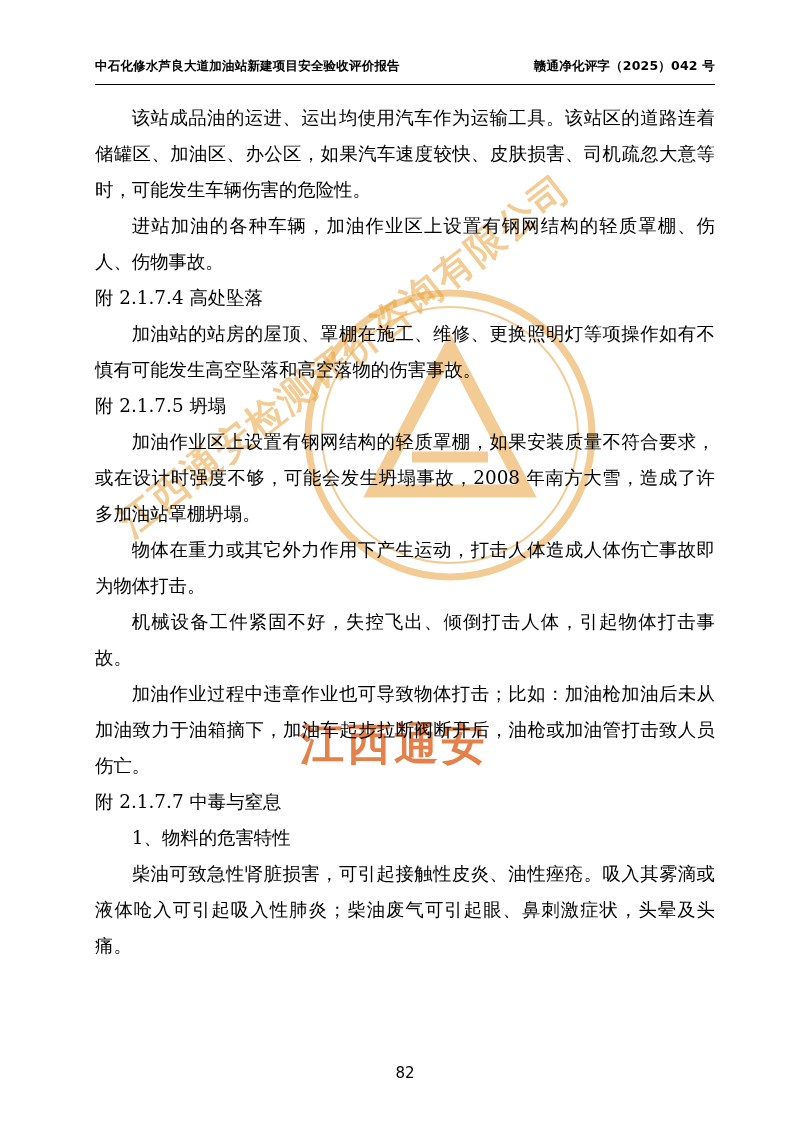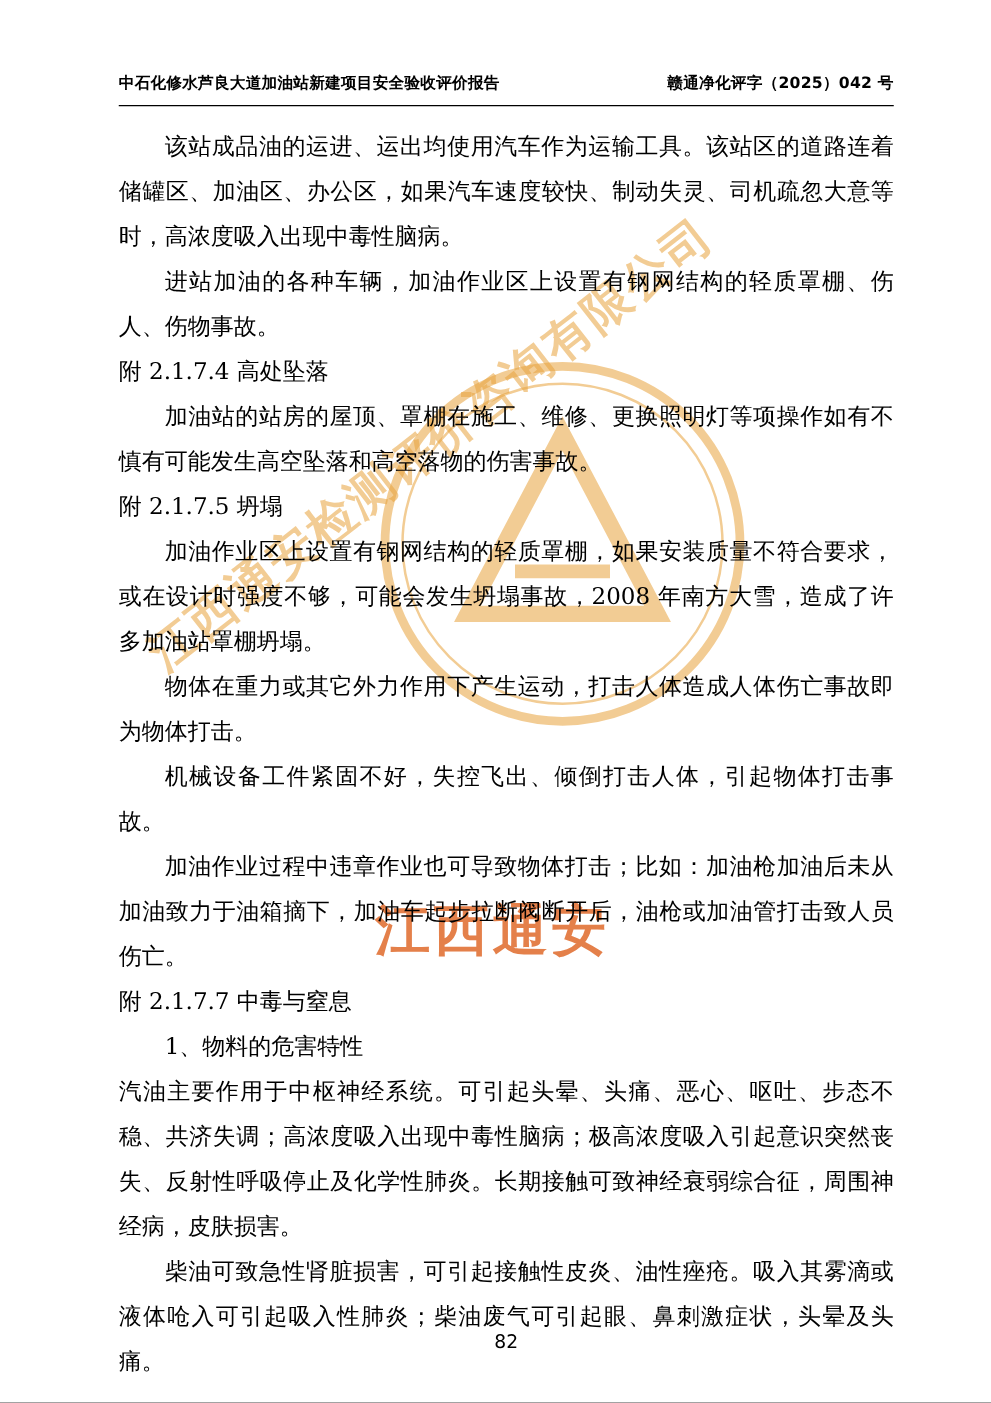--- a/index.html
+++ b/index.html
@@ -159,31 +159,30 @@
 
   <div class="page-inner">
 
     <div class="header">
       <div class="hdr-left">中石化修水芦良大道加油站新建项目安全验收评价报告</div>
       <div class="hdr-right">赣通净化评字（2025）042 号</div>
       <div class="header-rule"></div>
     </div>
 
     <div class="content">
-      <p class="p-indent">该站成品油的运进、运出均使用汽车作为运输工具。该站区的道路连着储罐区、加油区、办公区，如果汽车速度较快、制动失灵、司机疏忽大意等时，高浓度吸入出现中毒性脑病。</p>
+      <p class="p-indent">该站成品油的运进、运出均使用汽车作为运输工具。该站区的道路连着储罐区、加油区、办公区，如果汽车速度较快、皮肤损害、司机疏忽大意等时，可能发生车辆伤害的危险性。</p>
       <p class="p-indent">进站加油的各种车辆，加油作业区上设置有钢网结构的轻质罩棚、伤人、伤物事故。</p>
       <p class="p-flush">附 2.1.7.4 高处坠落</p>
       <p class="p-indent">加油站的站房的屋顶、罩棚在施工、维修、更换照明灯等项操作如有不慎有可能发生高空坠落和高空落物的伤害事故。</p>
       <p class="p-flush">附 2.1.7.5 坍塌</p>
       <p class="p-indent">加油作业区上设置有钢网结构的轻质罩棚，如果安装质量不符合要求，或在设计时强度不够，可能会发生坍塌事故，2008 年南方大雪，造成了许多加油站罩棚坍塌。</p>
       <p class="p-indent">物体在重力或其它外力作用下产生运动，打击人体造成人体伤亡事故即为物体打击。</p>
       <p class="p-indent">机械设备工件紧固不好，失控飞出、倾倒打击人体，引起物体打击事故。</p>
       <p class="p-indent">加油作业过程中违章作业也可导致物体打击；比如：加油枪加油后未从加油致力于油箱摘下，加油车起步拉断阀断开后，油枪或加油管打击致人员伤亡。</p>
       <p class="p-flush">附 2.1.7.7 中毒与窒息</p>
       <p class="p-indent">1、物料的危害特性</p>
-      <p class="p-flush">汽油主要作用于中枢神经系统。可引起头晕、头痛、恶心、呕吐、步态不稳、共济失调；高浓度吸入出现中毒性脑病；极高浓度吸入引起意识突然丧失、反射性呼吸停止及化学性肺炎。长期接触可致神经衰弱综合征，周围神经病，皮肤损害。</p>
       <p class="p-indent">柴油可致急性肾脏损害，可引起接触性皮炎、油性痤疮。吸入其雾滴或液体呛入可引起吸入性肺炎；柴油废气可引起眼、鼻刺激症状，头晕及头痛。</p>
 
     </div>
 
     <div class="page-number">82</div>
   </div>
 </div>
 
 </body></html>

